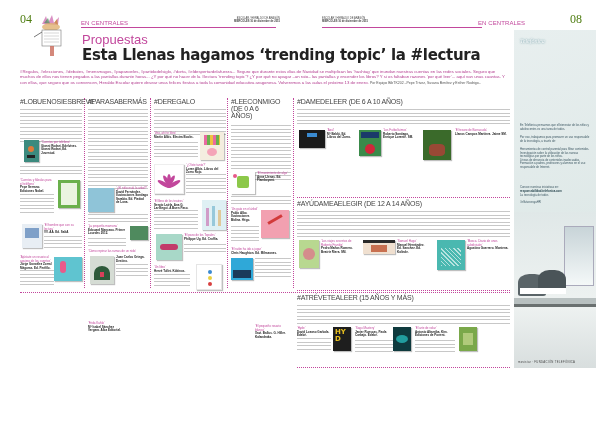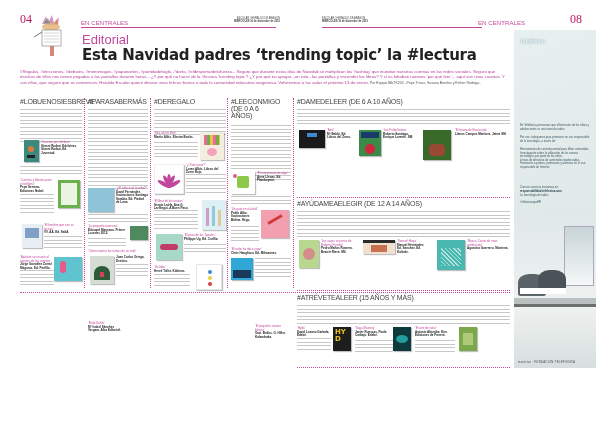--- a/index.html
+++ b/index.html
@@ -1,19 +1,19 @@
 <!DOCTYPE html>
 <html><head>
 <meta charset="utf-8">
 <style>
 *{box-sizing:border-box;margin:0;padding:0}
 html,body{width:604px;height:427px;overflow:hidden;background:#fff}
 body{font-family:"Liberation Sans",sans-serif;color:#333;position:relative}
 .abs{position:absolute}
-.pnum{font-family:"Liberation Serif",serif;color:#be185d;font-size:12px}
+.pnum{font-family:"Liberation Serif",serif;color:#4d7c0f;font-size:12px}
 .sect{font-family:"Liberation Sans",sans-serif;font-size:6px;color:#c2479c;letter-spacing:.1px}
 .sect-line{border-bottom:1px solid #c2479c}
 .hdr-paper{font-size:2.6px;line-height:3px;color:#444}
 .kicker{font-size:13px;color:#c2479c;font-family:"Liberation Sans",sans-serif}
 .headline{font-size:15px;font-weight:bold;color:#222;font-family:"DejaVu Sans",sans-serif;letter-spacing:-.3px;white-space:nowrap}
 .lead{font-size:4.3px;line-height:5.4px;color:#b23a8e}
 .colhead{font-size:7px;color:#444;font-family:"Liberation Sans",sans-serif;letter-spacing:-.2px;line-height:7px}
 .vdiv{border-left:1px dotted #c2479c}
 .hdiv{border-top:1px dotted #c2479c}
 .filler{background:repeating-linear-gradient(#9a9a9a 0 1px,transparent 1px 3.6px);opacity:.55}
@@ -53,22 +53,22 @@
 </div>
 
 <div class="abs hdr-paper" style="left:322px;top:17px;width:60px">
   <div>ESCOLAR / HERALDO DE ARAGÓN</div>
   <div style="font-weight:bold">MIÉRCOLES 16 de diciembre de 2015</div>
 </div>
 <div class="abs sect-line" style="left:322px;top:27px;width:160px"></div>
 <div class="abs sect" style="left:478px;top:20px">EN CENTRALES</div>
 <div class="abs pnum" style="left:570px;top:12px">08</div>
 
-<div class="abs kicker" style="left:82px;top:32px">Editorial</div>
-<div class="abs headline" style="left:82px;top:46px">Esta Navidad padres ‘trending topic’ la #lectura</div>
+<div class="abs kicker" style="left:82px;top:32px">Propuestas</div>
+<div class="abs headline" style="left:82px;top:46px">Esta Llenas hagamos ‘trending topic’ la #lectura</div>
 
 <div class="abs lead" style="left:20px;top:69px;width:490px;height:23px;overflow:hidden">
   <span>#Regalos, #elecciones, #debates, #mensmagos, #papanoeles, #partidodelsiglo, #dorta, #eldespertardelafuerza... Seguro que durante estos días de Navidad se multiplican los ‘hashtag’ que inundan nuestras cuentas en las redes sociales. Seguro que muchos de ellos nos tienen pegados a las pantallas durante horas... ¿Y por qué no hacer de la #lectura ‘trending topic’? ¿Y por qué no apagar –un rato– las pantallas y encender los libros? Y si os faltaban razones ‘por qué leer’... aquí van unas cuantas. Y con ellas, que seguro que os convencen, Heraldo Escolar quiere desear unas felices fiestas a toda la comunidad educativa aragonesa. Volveremos a las aulas el próximo 13 de enero.</span>
   <span style="color:#555;font-size:3.5px">Por Equipo BibTK202 –Pepe Trivez, Susana Benítez y Esther Rodrigo–</span>
 </div>
 
 <div class="abs vdiv" style="left:84px;top:98px;height:190px"></div>
 <div class="abs vdiv" style="left:150px;top:98px;height:190px"></div>
 <div class="abs vdiv" style="left:227px;top:98px;height:190px"></div>
 <div class="abs vdiv" style="left:293px;top:98px;height:190px"></div>

